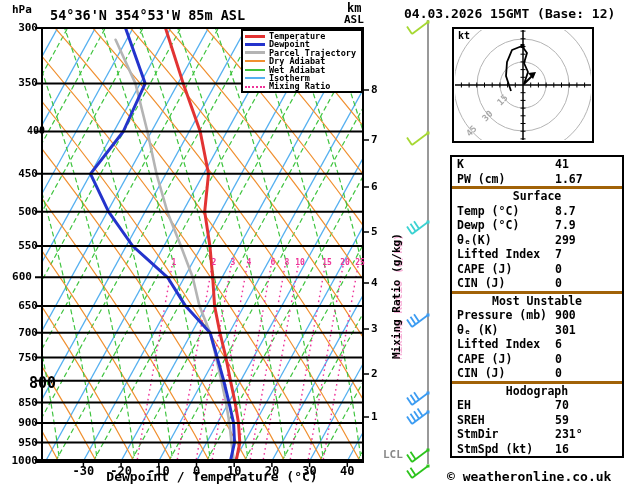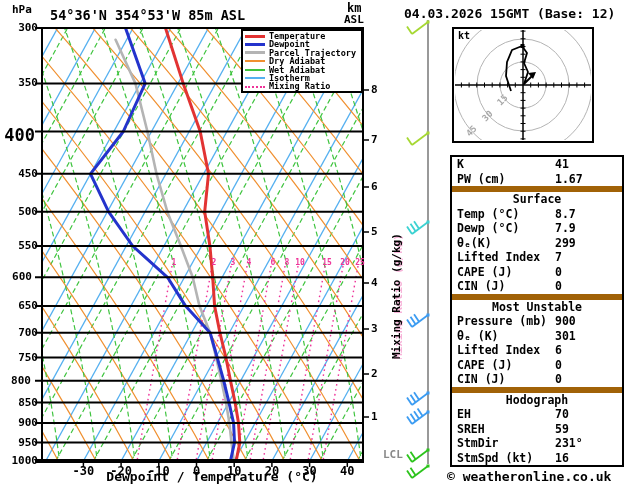--- a/index.html
+++ b/index.html
@@ -7,21 +7,21 @@
        font-family:"DejaVu Sans Mono","Liberation Mono",monospace;color:#000;}
   .abs{position:absolute;white-space:nowrap;}
   .b{font-weight:bold;}
   #chart-svg{position:absolute;left:0;top:0;}
   #legend{position:absolute;left:241px;top:29px;width:122px;height:64px;background:#fff;
           border:2px solid #000;box-sizing:border-box;padding:1px 0 0 2px;z-index:5;}
   .lg-row{display:flex;align-items:center;height:8.4px;font-size:8.5px;line-height:8.4px;font-weight:bold;}
   .lg-sw{width:20px;flex:0 0 20px;margin-right:4px;}
   #datatable{position:absolute;left:450px;top:155px;width:174px;border:2px solid #000;
              background:#fff;box-sizing:border-box;font-size:11.5px;font-weight:bold;z-index:5;}
-  .tb-sec{border-top:6px solid #a16207;}
+  .tb-sec{border-top:3px solid #a16207;}
   .tb-sec:first-child{border-top:none;}
   .tb-row{position:relative;height:14.5px;line-height:14.6px;}
   .tb-lab{position:absolute;left:5px;top:0;}
   .tb-val{position:absolute;left:103px;top:0;}
   .tb-head{text-align:center;height:14.5px;line-height:14.8px;}
   .vert-label{writing-mode:vertical-rl;transform:rotate(180deg);
               text-shadow:-1px 2px 0 #f7b3d9;}
   .rot45{transform:rotate(-45deg);color:#a8a8a8;font-weight:bold;font-size:9px;}
 </style>
 </head>
@@ -291,29 +291,29 @@
       </div>
       <div class="lg-row">
         <span class="lg-sw" style="border-top: 2px dotted rgb(238, 51, 153);"></span>
         <span>Mixing Ratio</span>
       </div>
     </div>
 
   <div id="yticks">
       <div class="abs b" style="left: 6px; top: 21px; width: 32px; text-align: right; font-size: 11px;">300</div>
       <div class="abs b" style="left: 6px; top: 76.4px; width: 32px; text-align: right; font-size: 11px;">350</div>
-      <div class="abs b" style="left: 3px; top: 124.5px; width: 32px; text-align: right; font-size: 17px;">400</div>
+      <div class="abs b" style="left: 13px; top: 124.5px; width: 32px; text-align: right; font-size: 10px;">400</div>
       <div class="abs b" style="left: 6px; top: 166.8px; width: 32px; text-align: right; font-size: 11px;">450</div>
       <div class="abs b" style="left: 6px; top: 204.7px; width: 32px; text-align: right; font-size: 11px;">500</div>
       <div class="abs b" style="left: 6px; top: 239px; width: 32px; text-align: right; font-size: 11px;">550</div>
       <div class="abs b" style="left: 6px; top: 270.3px; width: 32px; text-align: center; font-size: 11px;">600</div>
       <div class="abs b" style="left: 6px; top: 299.1px; width: 32px; text-align: right; font-size: 11px;">650</div>
       <div class="abs b" style="left: 6px; top: 325.7px; width: 32px; text-align: right; font-size: 11px;">700</div>
       <div class="abs b" style="left: 6px; top: 350.5px; width: 32px; text-align: right; font-size: 11px;">750</div>
-      <div class="abs b" style="left: 5px; top: 373.7px; width: 32px; text-align: center; font-size: 11px;">800</div>
+      <div class="abs b" style="left: 24px; top: 373.7px; width: 32px; text-align: right; font-size: 15px;">800</div>
       <div class="abs b" style="left: 6px; top: 395.6px; width: 32px; text-align: right; font-size: 11px;">850</div>
       <div class="abs b" style="left: 6px; top: 416.1px; width: 32px; text-align: right; font-size: 11px;">900</div>
       <div class="abs b" style="left: 6px; top: 435.6px; width: 32px; text-align: right; font-size: 11px;">950</div>
       <div class="abs b" style="left: 6px; top: 454px; width: 32px; text-align: right; font-size: 11px;">1000</div>
     </div>
   <div id="xticks">
       <div class="abs b" style="left: 63.4px; top: 464px; width: 40px; text-align: center; font-size: 12px;">-30</div>
       <div class="abs b" style="left: 101.1px; top: 464px; width: 40px; text-align: center; font-size: 12px;">-20</div>
       <div class="abs b" style="left: 138.8px; top: 464px; width: 40px; text-align: center; font-size: 12px;">-10</div>
       <div class="abs b" style="left: 176.5px; top: 464px; width: 40px; text-align: center; font-size: 12px;">0</div>

